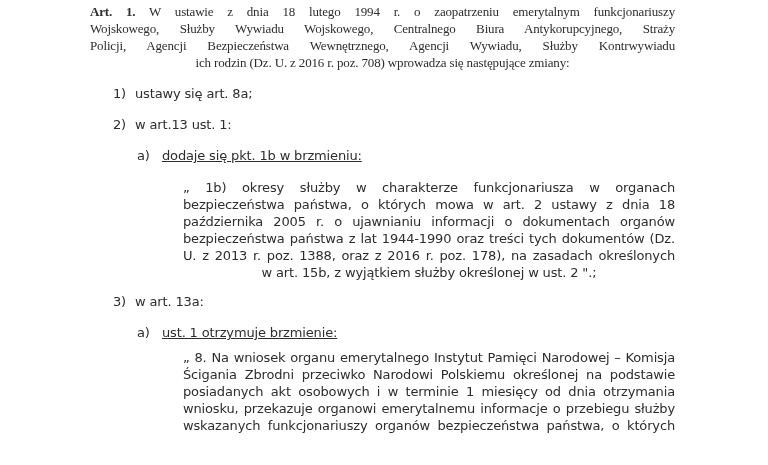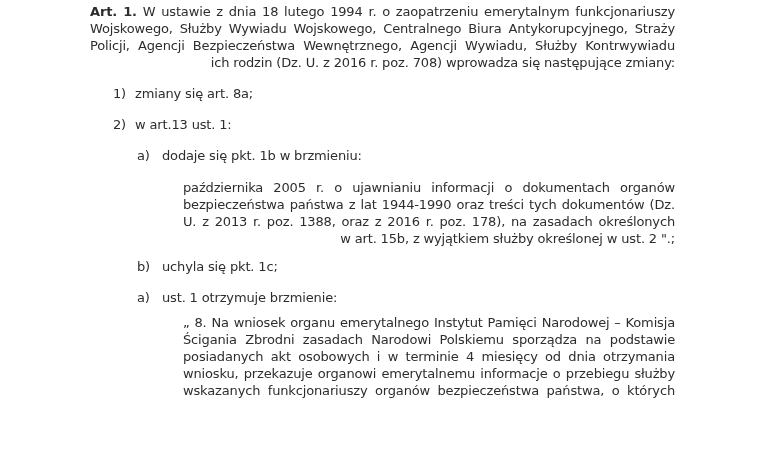--- a/index.html
+++ b/index.html
@@ -20,30 +20,30 @@
   .doc {
     padding: 3px 93px 0 90px; 
   }
   
   .jline {
     text-align: justify;
     text-align-last: justify;
     white-space: normal;
   }
   .lastline {
-    text-align: right;
+    text-align: center;
   }
   .b { font-weight: bold; }
 
   .lvl1 { padding-left: 23px; margin-top: 14px; }   
-  .lvl2 { padding-left: 47px; margin-top: 14px; }   
+  .lvl2 { padding-left: 47px; margin-top: 14px; text-decoration: underline; }   
   .lvl1 .marker { display: inline-block; width: 22px; } 
   .lvl2 .marker { display: inline-block; width: 25px; } 
 
-  .intro { margin-bottom: 12px; }
+  .intro { margin-bottom: 12px; font-family: Liberation Serif, serif; }
   .quote {
     margin-left: 93px;  
     margin-top: 15px;
   }
   .quote2 { margin-top: 8px; }
   .mt-b { margin-top: 11px; }
   .mt-3 { margin-top: 12px; }
 </style>
 </head>
 <body>
@@ -51,48 +51,50 @@
 <div class="doc">
 
   <div class="intro">
     <div class="jline"><span class="b">Art. 1.</span><span> W ustawie z dnia 18 lutego 1994 r. o zaopatrzeniu emerytalnym funkcjonariuszy</span></div>
     <div class="jline">Wojskowego, Służby Wywiadu Wojskowego, Centralnego Biura Antykorupcyjnego, Straży</div>
     <div class="jline">Policji, Agencji Bezpieczeństwa Wewnętrznego, Agencji Wywiadu, Służby Kontrwywiadu</div>
     <div class="lastline">ich rodzin (Dz. U. z 2016 r. poz. 708) wprowadza się następujące zmiany:</div>
   </div>
 
   <div class="lvl1">
-    <span class="marker">1)</span><span>zmiany się art. 8a;</span>
+    <span class="marker">1)</span><span>ustawy się art. 8a;</span>
   </div>
 
   <div class="lvl1">
     <span class="marker">2)</span><span>w art.13 ust. 1:</span>
   </div>
 
   <div class="lvl2">
     <span class="marker">a)</span><span>dodaje się pkt. 1b w brzmieniu:</span>
   </div>
 
   <div class="quote">
+    <div class="jline">„ 1b) okresy służby w charakterze funkcjonariusza w organach</div>
+    <div class="jline">bezpieczeństwa państwa, o których mowa w art. 2 ustawy z dnia 18</div>
     <div class="jline">października 2005 r. o ujawnianiu informacji o dokumentach organów</div>
     <div class="jline">bezpieczeństwa państwa z lat 1944-1990 oraz treści tych dokumentów (Dz.</div>
     <div class="jline">U. z 2013 r. poz. 1388, oraz z 2016 r. poz. 178), na zasadach określonych</div>
     <div class="lastline">w art. 15b, z wyjątkiem służby określonej w ust. 2 ".;</div>
   </div>
 
-  <div class="lvl2 mt-b">
-    <span class="marker">b)</span><span>uchyla się pkt. 1c;</span>
+
+  <div class="lvl1 mt-3">
+    <span class="marker">3)</span><span>w art. 13a:</span>
   </div>
-
 
   <div class="lvl2">
     <span class="marker">a)</span><span>ust. 1 otrzymuje brzmienie:</span>
   </div>
 
   <div class="quote quote2">
     <div class="jline">„ 8. Na wniosek organu emerytalnego Instytut Pamięci Narodowej – Komisja</div>
-    <div class="jline">Ścigania Zbrodni zasadach Narodowi Polskiemu sporządza na podstawie</div>
-    <div class="jline">posiadanych akt osobowych i w terminie 4 miesięcy od dnia otrzymania</div>
+    <div class="jline">Ścigania Zbrodni przeciwko Narodowi Polskiemu określonej na podstawie</div>
+    <div class="jline">posiadanych akt osobowych i w terminie 1 miesięcy od dnia otrzymania</div>
     <div class="jline">wniosku, przekazuje organowi emerytalnemu informacje o przebiegu służby</div>
     <div class="jline">wskazanych funkcjonariuszy organów bezpieczeństwa państwa, o których</div>
   </div>
 
 </div>
 
 </body></html>

